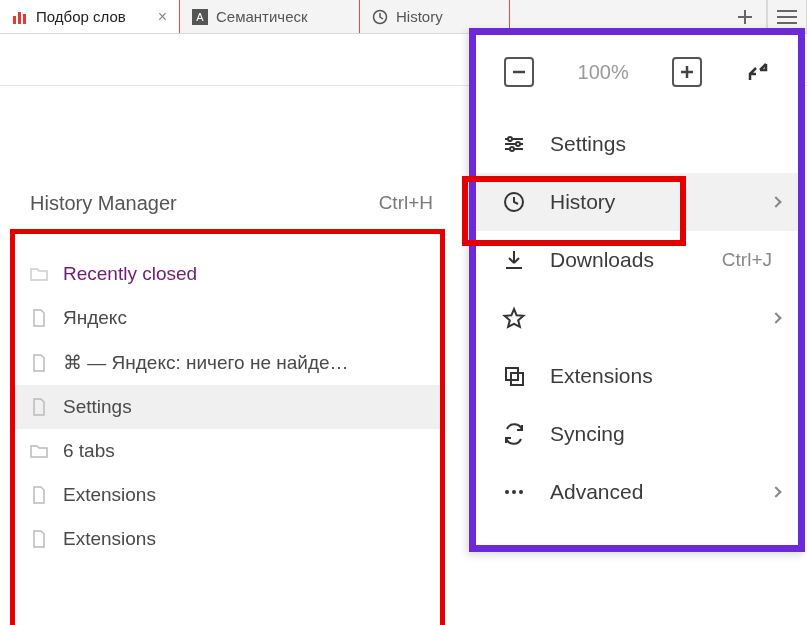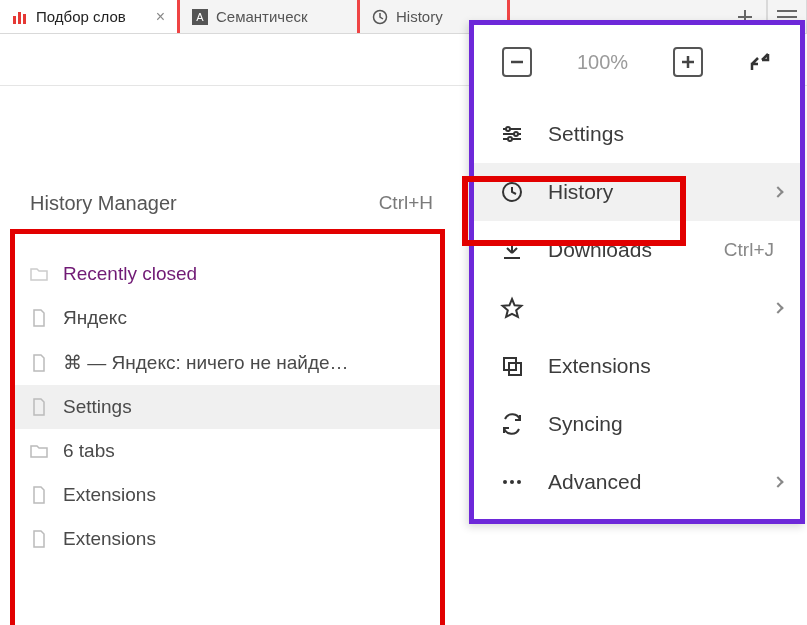--- a/index.html
+++ b/index.html
@@ -17,21 +17,21 @@
       height: 34px;
       display: flex;
       align-items: stretch;
       background: #f4f4f4;
       border-bottom: 1px solid #d9d9d9;
     }
     .tab {
       display:flex;
       align-items:center;
       padding:0 12px;
-      border-right:3px solid #ef4444;
+      border-right:1px solid #ef4444;
       font-size:15px;
       color:#555;
       gap:8px;
       min-width: 180px;
     }
     .tab.active {
       background:#fff;
       color:#222;
     }
     .tab .fav { width:16px; height:16px; display:flex; align-items:center; justify-content:center; }
@@ -95,26 +95,26 @@
     }
     .hist-item.disabled { color:#701a75; }
     .hist-item.selected { background:#f0f0f0; }
     .hist-icon { width:20px; height:20px; flex-shrink:0; }
     .hist-label { overflow:hidden; text-overflow:ellipsis; }
 
     
     .main-menu {
       position:absolute;
       right:2px;
-      top:20px;
+      top:28px;
       width:336px;
       background:#fff;
-      border:5px solid #6d28d9;
+      border:7px solid #6d28d9;
       box-shadow: -2px 3px 8px rgba(0,0,0,.15);
-      padding-bottom:8px;
+      padding-bottom:24px;
     }
     .zoom-row {
       display:flex;
       align-items:center;
       justify-content:space-between;
       padding: 22px 28px 28px 28px;
       color:#888;
     }
     .zoom-box {
       border:2px solid #555;

